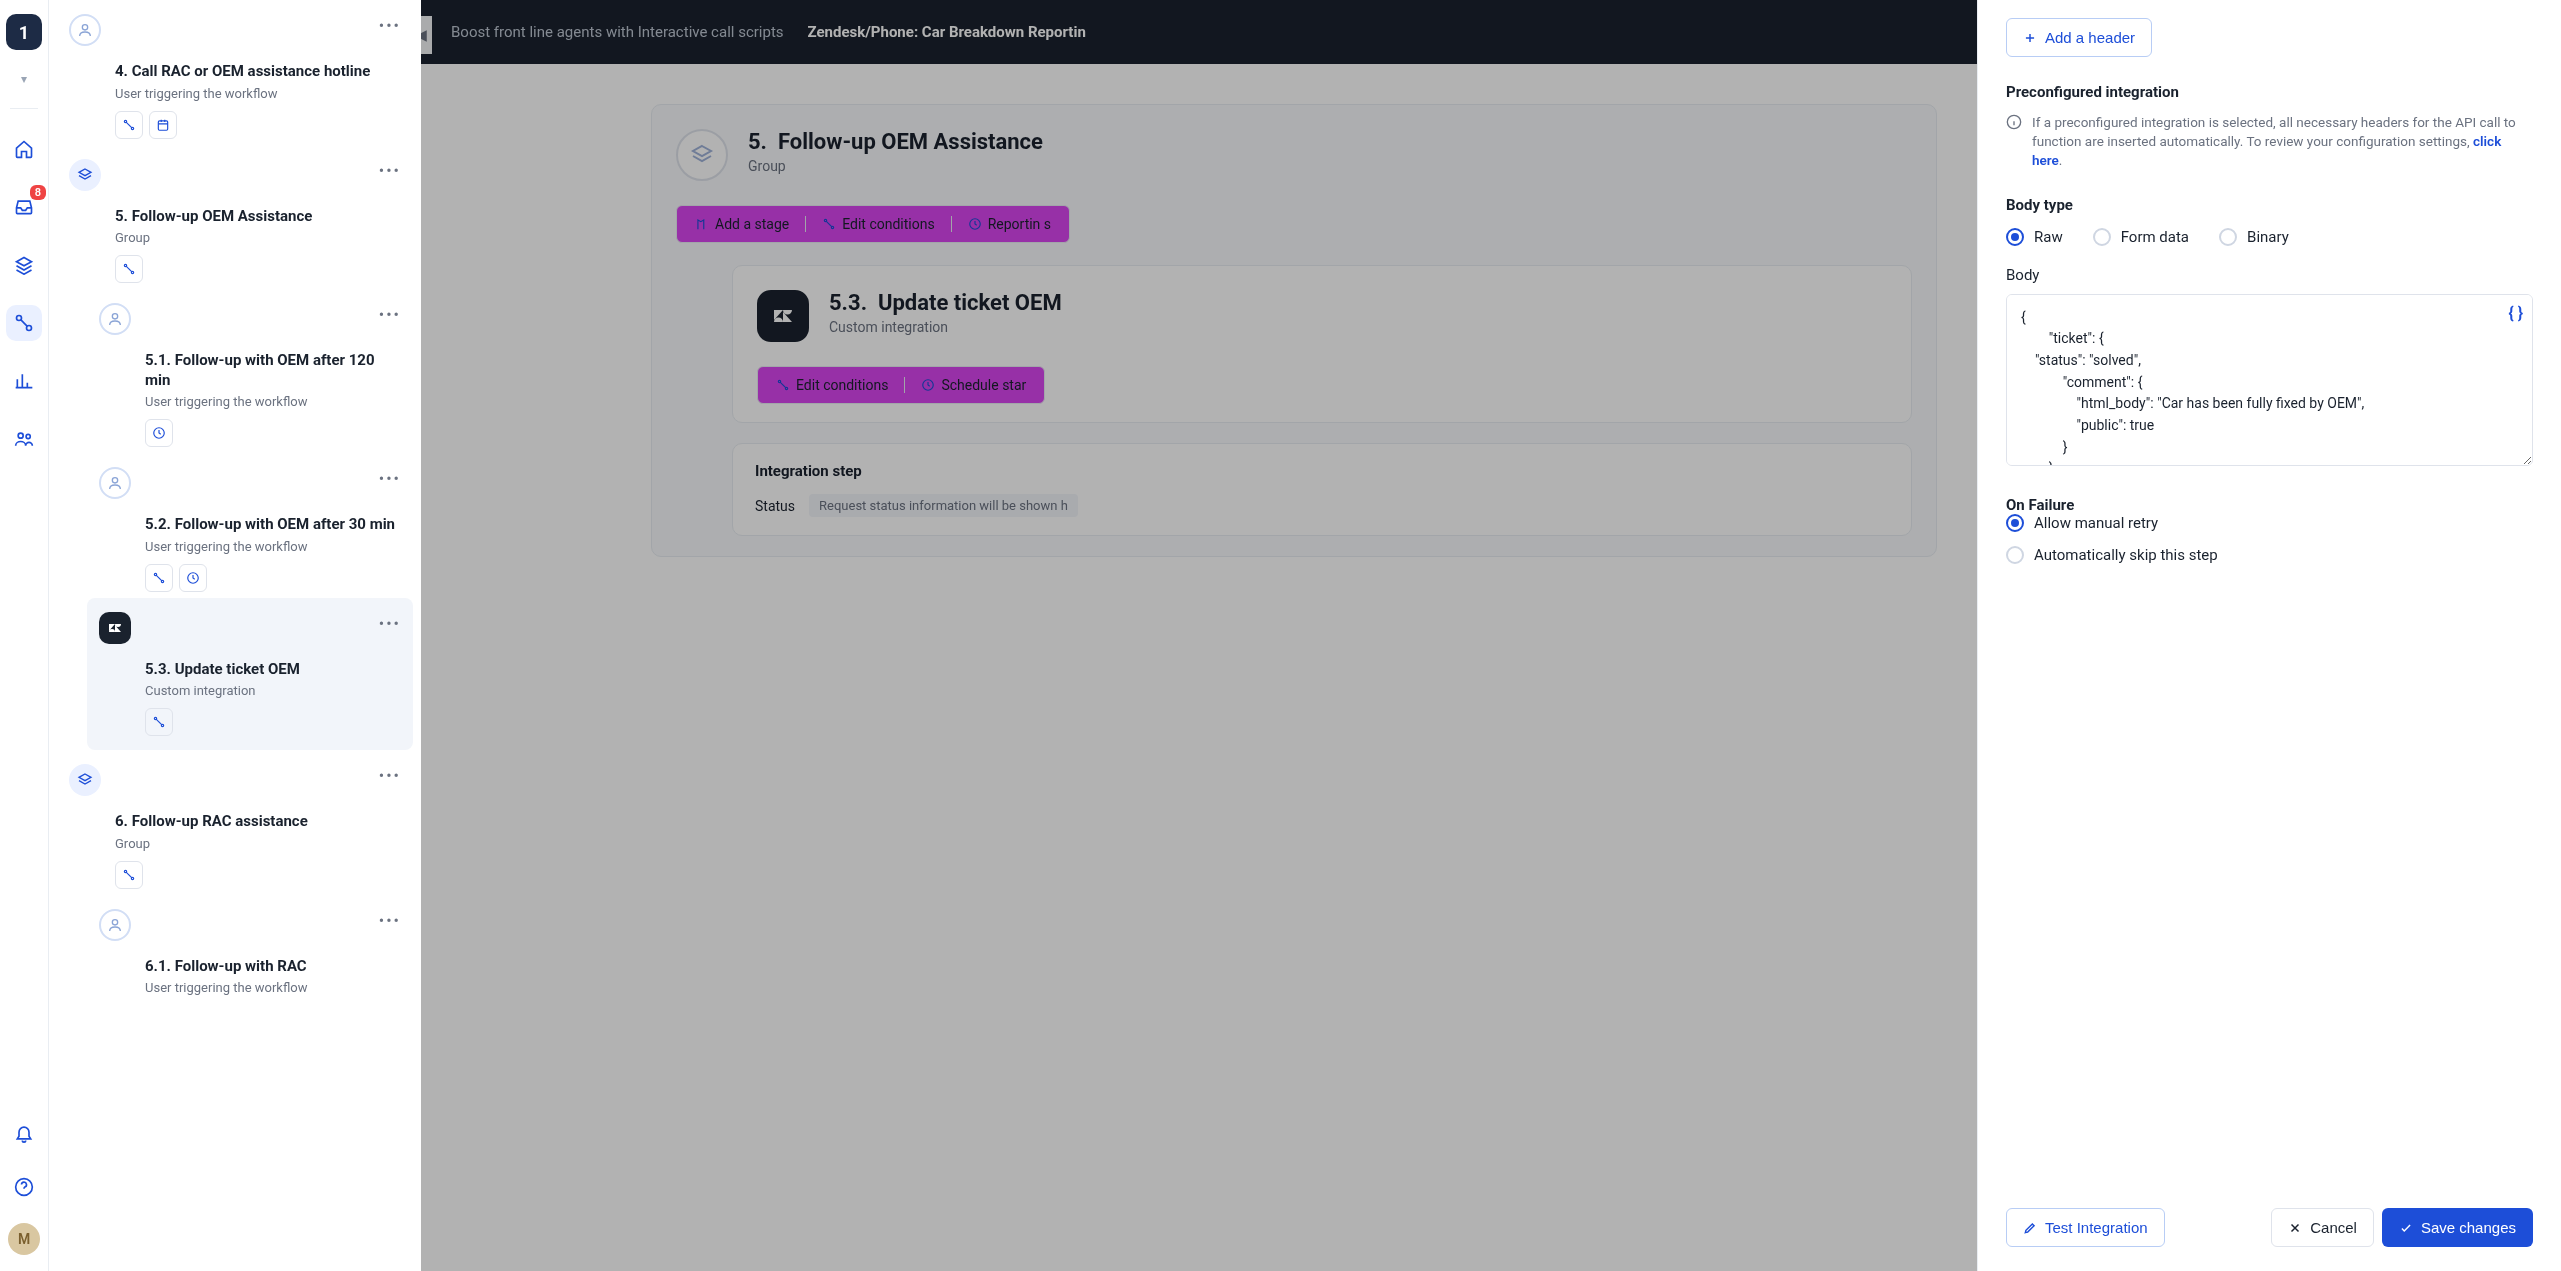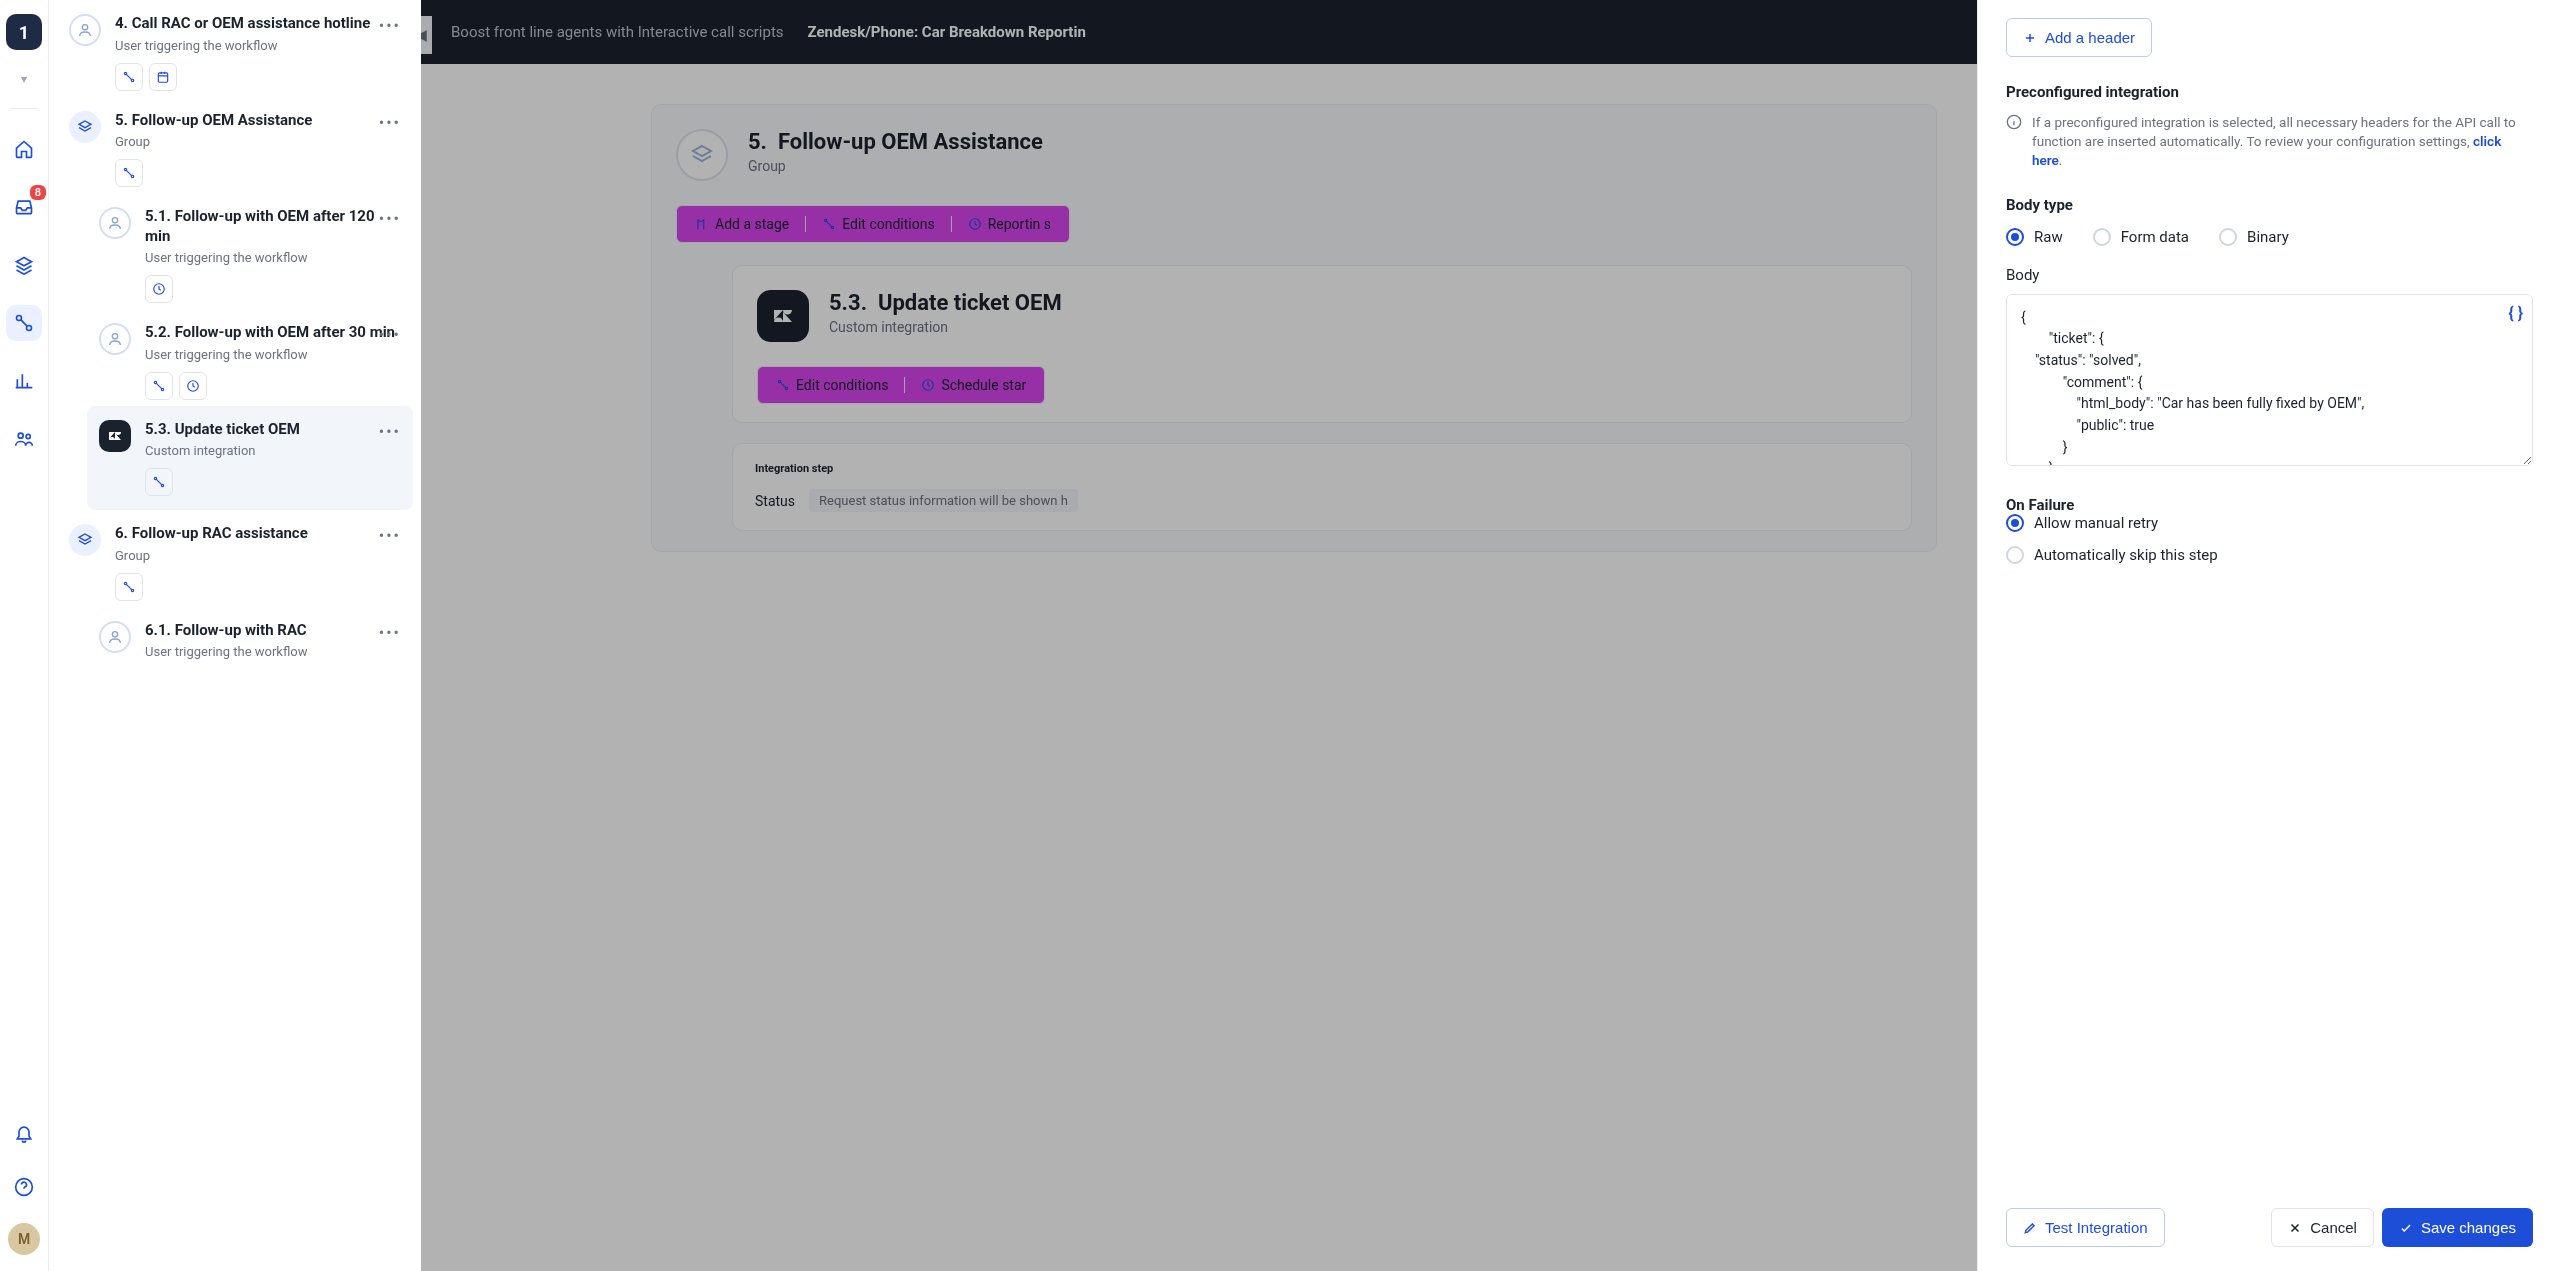--- a/index.html
+++ b/index.html
@@ -21,21 +21,21 @@
   
   .sidebar { width: 372px; flex-shrink:0; background:#fff; overflow-y:auto; padding: 0 20px 20px 20px; }
   .step { padding: 14px 0 6px 0; }
   .step-row { display:flex; align-items:flex-start; gap:14px; position:relative; }
   .step-icon { width:32px; height:32px; border-radius:50%; background:#fff; border:2px solid #dfe3eb; display:flex; align-items:center; justify-content:center; flex-shrink:0; }
   .step-icon svg { width:16px; height:16px; }
   .step-icon.group { border:none; background:#eaf0ff; }
   .step-icon.group svg { stroke:#1d4ed8; }
   .step-icon.user { border:2px solid #d2def5; }
   .step-icon.zendesk { border:none; background:#1a222e; color:#fff; border-radius:10px; }
-  .step-body { flex:1; }
+  .step-body { flex:1;margin-top:48px; }
   .step-title { font-weight:700; font-size:15px; line-height:1.3; }
   .step-sub { font-size:13px; color:#6b7280; margin-top:4px; }
   .step-meta { margin-top:10px; display:flex; gap:6px; }
   .chip { width:28px; height:28px; border:1px solid #dfe3eb; border-radius:6px; display:flex; align-items:center; justify-content:center; color:#1d4ed8; }
   .chip svg { width:14px; height:14px; stroke:currentColor; fill:none; stroke-width:2; }
   .step-more { position:absolute; right:0; top:2px; color:#6b7280; cursor:pointer; letter-spacing:2px;}
   .substeps { padding-left: 30px; }
   .step.selected { background:#f2f5fa; border-radius:8px; padding:14px 12px; margin: 0 -12px; }
 
   
@@ -51,21 +51,21 @@
   .card-icon { width:52px; height:52px; border-radius:50%; background:#fff; border:2px solid #dfe3eb; display:flex; align-items:center; justify-content:center; }
   .card-icon.dark { background:#1a222e; border:none; border-radius:14px; }
   .card-title { font-size:22px; font-weight:700; }
   .card-sub { font-size:14px; color:#6b7280; margin-top:4px;}
   .card-actions { background:#d946ef; margin: 8px 24px 0 24px; border:1px solid #e9edf2; border-radius:6px; padding:6px 10px; display:flex; align-items:center; gap:8px; width:max-content;}
   .act { display:flex; align-items:center; gap:6px; font-size:14px; color:#1a222e; padding:4px 8px; }
   .act svg { width:14px; height:14px; stroke:#1d4ed8; fill:none; stroke-width:2;}
   .vsep { width:1px; height:16px; background:#e9edf2;}
   .inner-card { margin: 22px 24px 0 80px; background:#fff; border:1px solid #e9edf2; border-radius:10px; }
   .status-box { margin:20px 24px 0 80px; background:#fff; border:1px solid #e9edf2; border-radius:10px; padding:18px 22px; }
-  .status-title { font-weight:700; font-size:11px; }
+  .status-title { font-weight:700; font-size:15px; }
   .status-row { display:flex; align-items:center; gap:14px; margin-top:14px; font-size:14px;}
   .status-pill { background:#f2f5fa; color:#6b7280; padding:4px 10px; border-radius:4px; font-size:13px;}
 
   .scrim { position:absolute; inset:0; background:rgba(0,0,0,0.3); }
 
   
   .panel { width: 584px; flex-shrink:0; background:#fff; padding: 18px 28px 24px 28px; overflow-y:auto; display:flex; flex-direction:column; position:relative; z-index:2; border-left:1px solid #e9edf2;}
   .btn { border-radius:6px; font-size:15px; font-weight:500; display:inline-flex; align-items:center; gap:8px; cursor:pointer; padding:10px 16px; border:1px solid transparent;}
   .btn-outline-primary { border-color:#b8cdf5; color:#1d4ed8; background:#fff;}
   .btn-outline-muted { border-color:#dfe3eb; color:#1a222e; background:#fff;}

